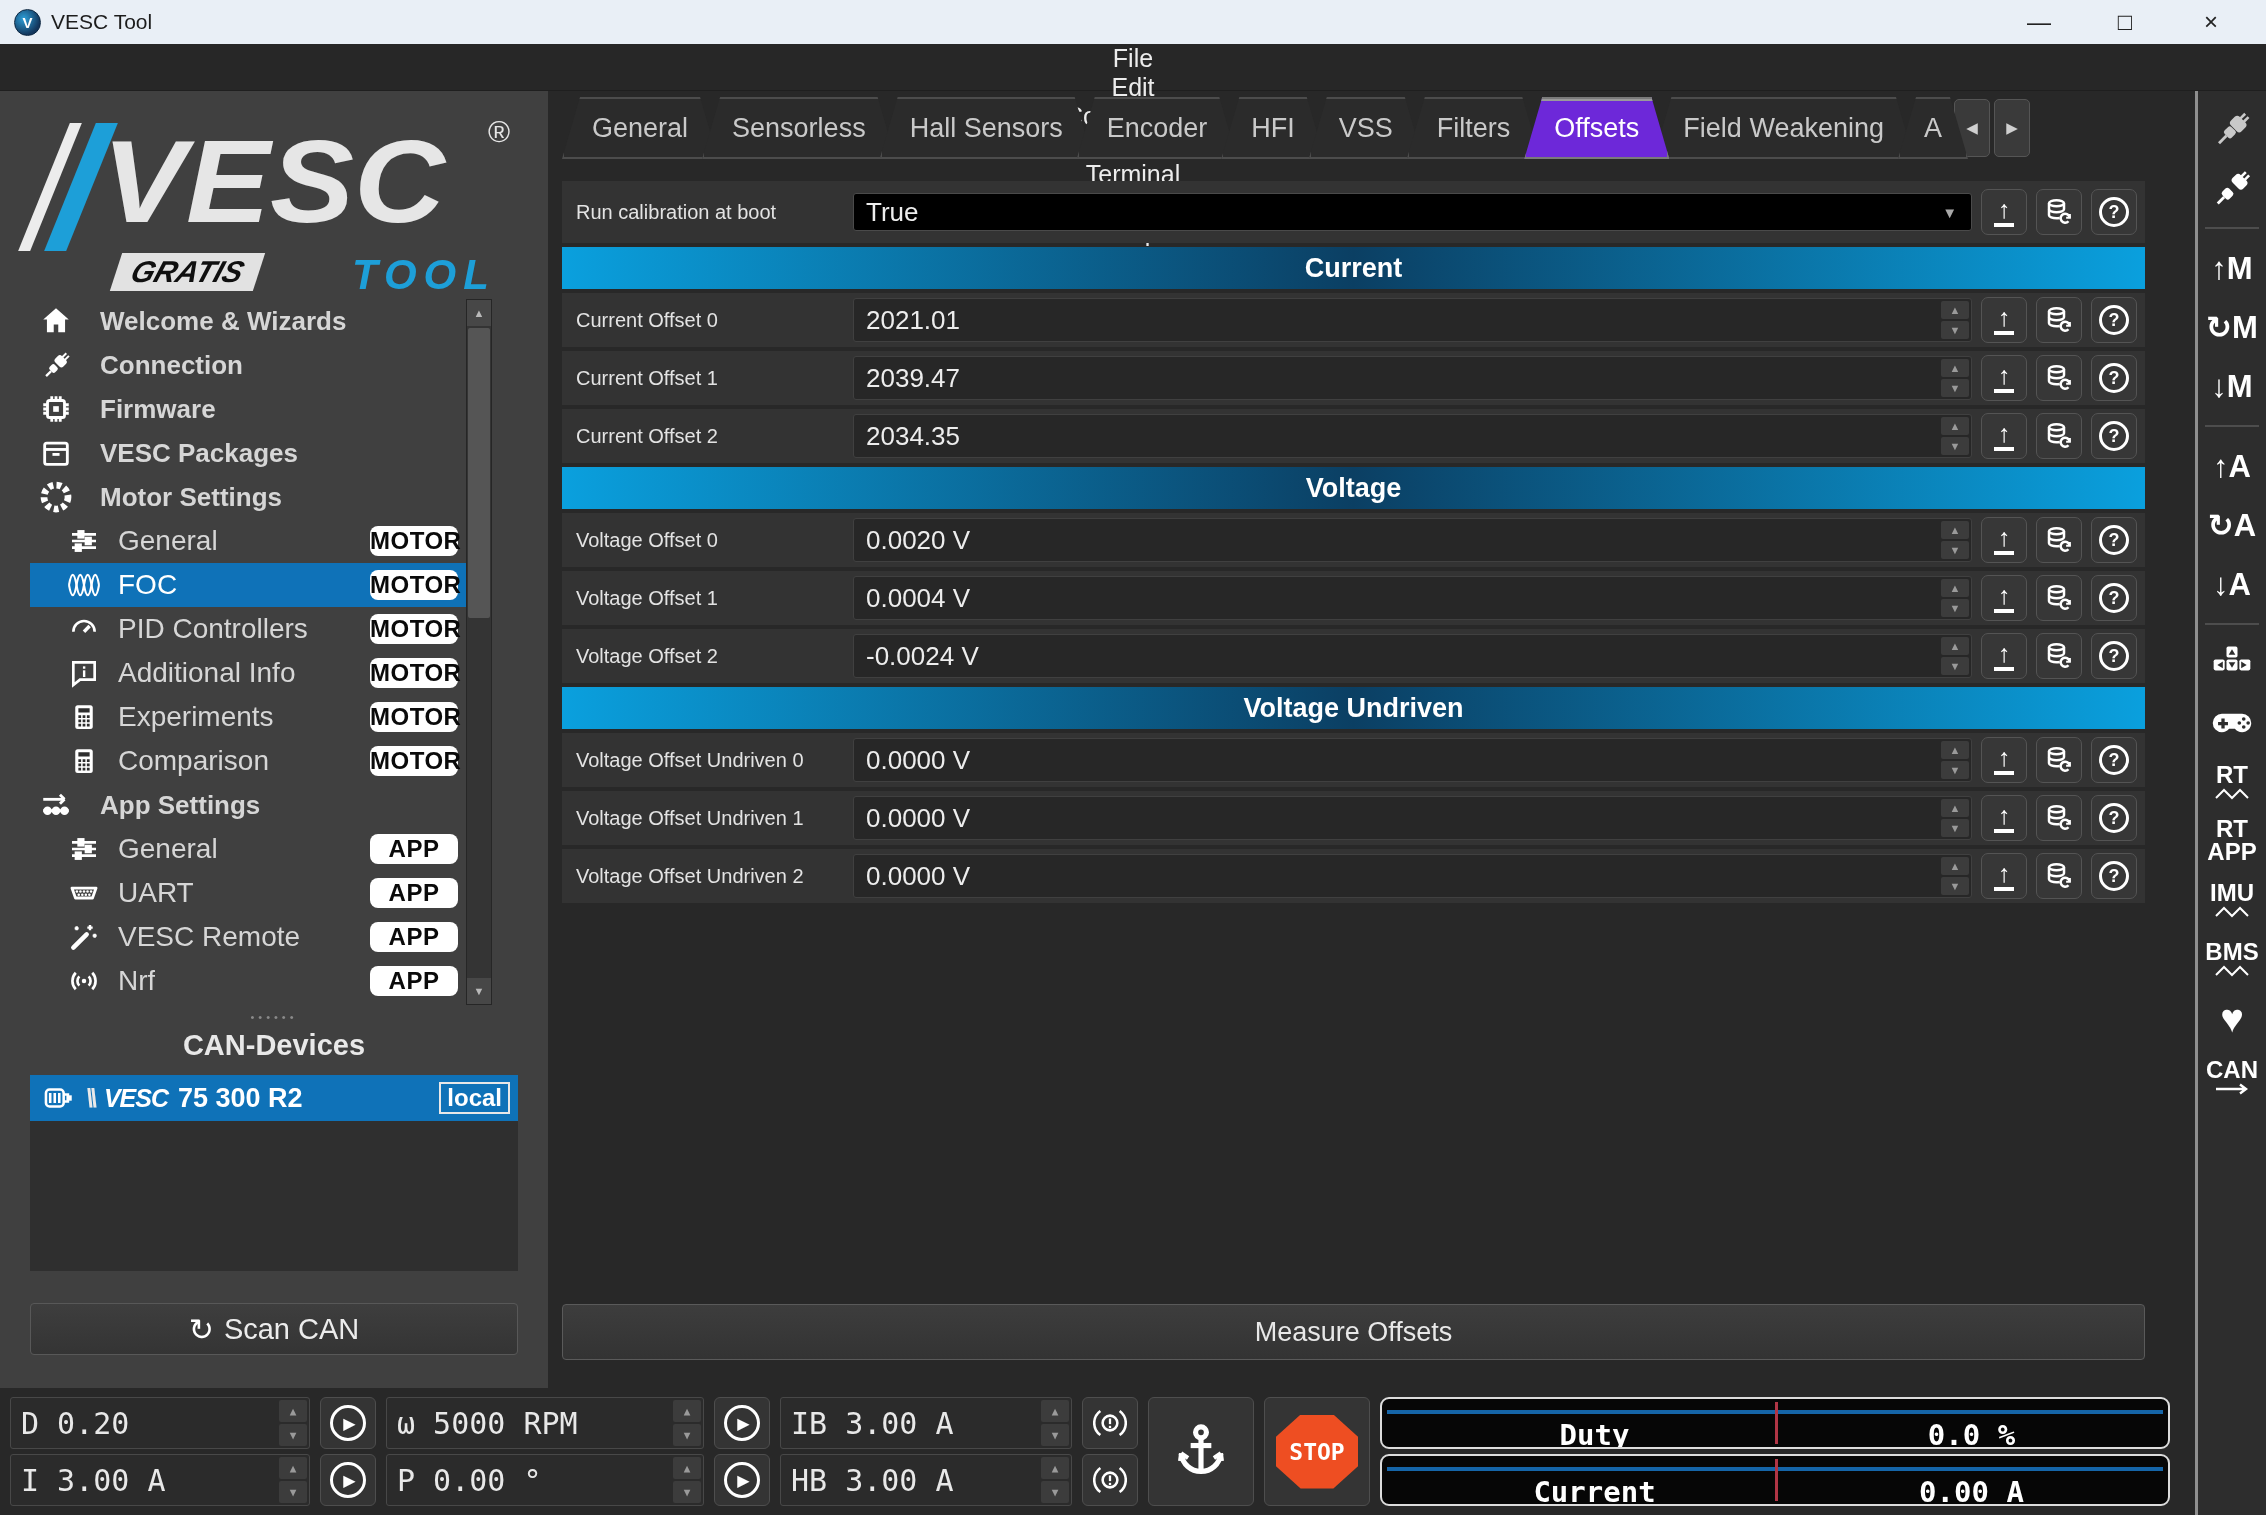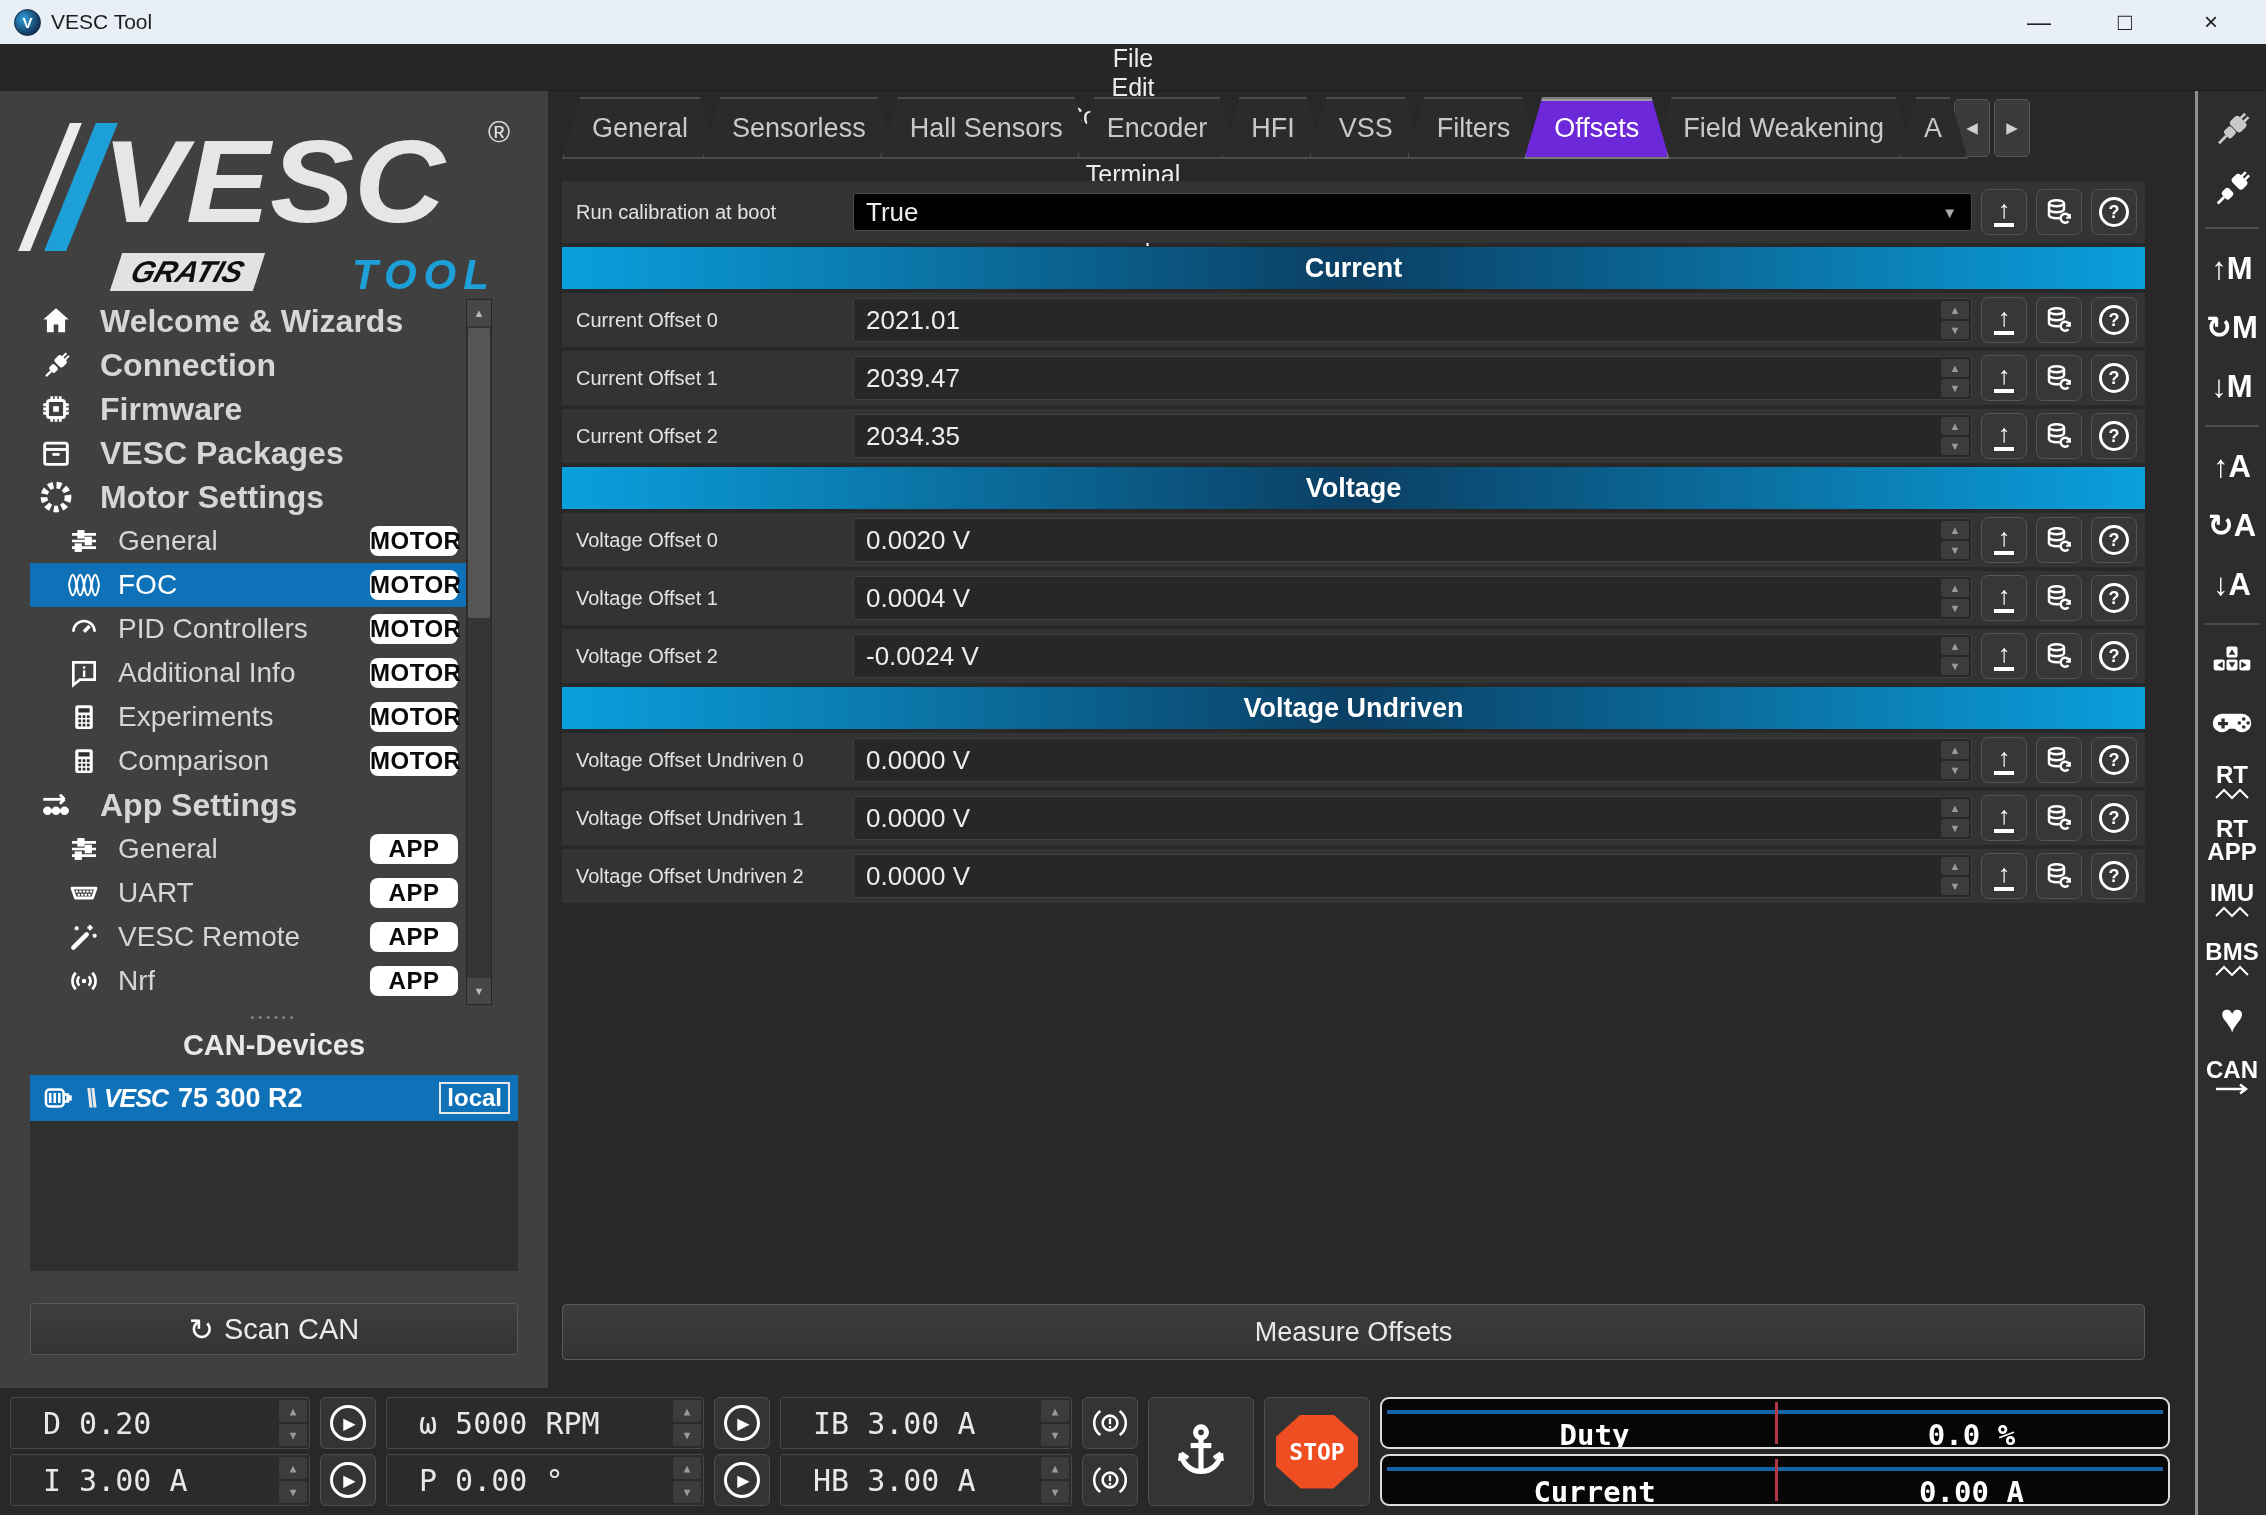--- a/index.html
+++ b/index.html
@@ -26,21 +26,21 @@
   .logo { position:relative; height:196px; margin-top:10px; }
   .logo-stripe1 { position:absolute; left:44px; top:22px; width:12px; height:128px; background:#ececec; transform:skewX(-22deg); }
   .logo-stripe2 { position:absolute; left:70px; top:22px; width:22px; height:128px; background:#1d9fd8; transform:skewX(-22deg); }
   .logo-vesc { position:absolute; left:102px; top:8px; font-size:126px; font-weight:900; font-style:italic; color:#e6e6e6; letter-spacing:0px; transform:scaleY(.92); }
   .logo-reg { position:absolute; left:488px; top:14px; font-size:30px; color:#e6e6e6; }
   .logo-badge { position:absolute; left:116px; top:152px; background:#e2e2e2; color:#101010; font-weight:900; font-style:italic; font-size:30px; padding:2px 16px; transform:skewX(-18deg); }
   .logo-tool { position:absolute; left:352px; top:150px; color:#1d9fd8; font-weight:900; font-style:italic; font-size:42px; letter-spacing:7px; }
 
   .navlist { position:absolute; left:30px; top:208px; width:462px; height:706px; overflow:hidden; }
   .nav-item { height:44px; display:flex; align-items:center; gap:14px; padding-right:34px; color:#d6d6d6; }
-  .nav-item.top { font-weight:bold; font-size:32px; padding-left:6px;gap:24px; }
+  .nav-item.top { font-weight:bold; font-size:26px; padding-left:6px;gap:24px; }
   .nav-item.sub { font-size:28px; padding-left:34px; }
   .nav-item.sel { background:#0f72b8; color:#fff; }
   .nico { width:40px; height:40px; flex:none; display:flex; align-items:center; justify-content:center; }
   .nlabel { white-space:nowrap; overflow:hidden; }
   .nbadge { margin-left:auto; background:#fff; color:#0a0a0a; font-weight:bold; font-size:24px; border-radius:8px; width:88px; text-align:center; padding:1px 0; flex:none; letter-spacing:.5px; }
   .nbadge:empty { display:none; }
 
   .navscroll { position:absolute; right:0; top:0; width:26px; height:706px; background:#343434; border:1px solid #262626; }
   .ns-btn { position:absolute; left:0; width:24px; height:26px; background:#474747; color:#b9b9b9; font-size:11px; display:flex; align-items:center; justify-content:center; }
   .ns-up { top:0; }
@@ -89,21 +89,21 @@
   .strip { position:absolute; right:0; top:91px; width:71px; height:1424px; background:#2d2d2d; border-left:3px solid #8f8f8f; display:flex; flex-direction:column; align-items:center; padding-top:16px; }
   .sic { height:44px; margin-bottom:15px; display:flex; flex-direction:column; align-items:center; justify-content:center; color:#fff; flex:none; }
   .sic .alab { font-size:31px; font-weight:bold; color:#fff; line-height:1; }
   .ssep { width:54px; height:2px; background:#4d4d4d; margin:2px 0 17px; flex:none; }
   .stxt { font-weight:bold; font-size:24px; line-height:.95; color:#fff; text-align:center; }
   .zig { margin-top:1px; }
 
   
   .bottombar { position:absolute; left:0; top:1388px; width:2180px; height:127px; background:#282828; display:flex; gap:10px; padding:9px 10px; }
   .bcol { display:flex; flex-direction:column; gap:5px; }
-  .bspin { width:100%; height:52px; background:#2b2b2b; border:1px solid #484848; border-radius:3px; display:flex; align-items:center; font-family:"DejaVu Sans Mono",monospace; font-size:30px; color:#e8e8e8; padding-left:32px; position:relative; }
+  .bspin { width:100%; height:52px; background:#2b2b2b; border:1px solid #484848; border-radius:3px; display:flex; align-items:center; font-family:"DejaVu Sans Mono",monospace; font-size:30px; color:#e8e8e8; padding-left:10px; position:relative; }
   .bspin .spin { position:absolute; right:0; top:0; bottom:0; }
   .w300 { width:300px; } .w318 { width:318px; } .w292 { width:292px; }
   .bbtn { width:56px; height:52px; background:#343434; border:1px solid #4e4e4e; border-radius:6px; display:flex; align-items:center; justify-content:center; }
   .playc { width:36px; height:36px; border:3px solid #fff; border-radius:50%; display:flex; align-items:center; justify-content:center; color:#fff; font-size:16px; padding-left:3px; }
   .bigbtn { width:106px; height:109px; background:#343434; border:1px solid #4e4e4e; border-radius:6px; display:flex; align-items:center; justify-content:center; }
   .stopoct { width:82px; height:74px; background:#ee4e22; clip-path:polygon(30% 0,70% 0,100% 30%,100% 70%,70% 100%,30% 100%,0 70%,0 30%); display:flex; align-items:center; justify-content:center; color:#fff; font-weight:bold; font-size:23px; font-family:"DejaVu Sans Mono",monospace; }
   .telem { flex:1; display:flex; flex-direction:column; gap:5px; }
   .tbox { flex:1; background:#060606; border:2px solid #dcdcdc; border-radius:9px; position:relative; overflow:hidden; }
   .tbox .bluebar { position:absolute; left:5px; right:5px; top:11px; height:4px; background:#1565a8; }
   .tbox .redbar { position:absolute; left:50%; top:3px; bottom:3px; width:3px; background:#b03545; }

